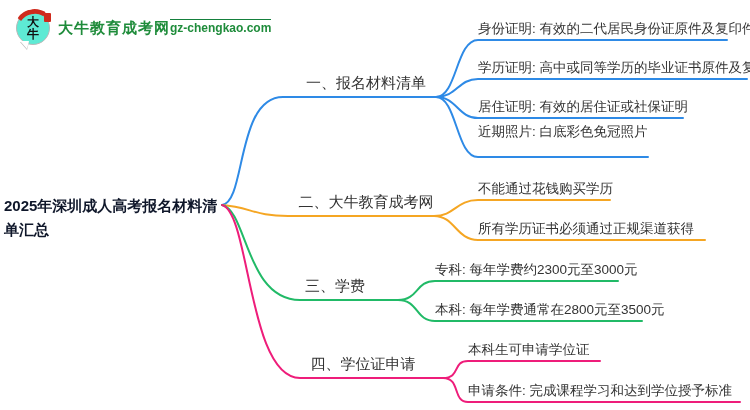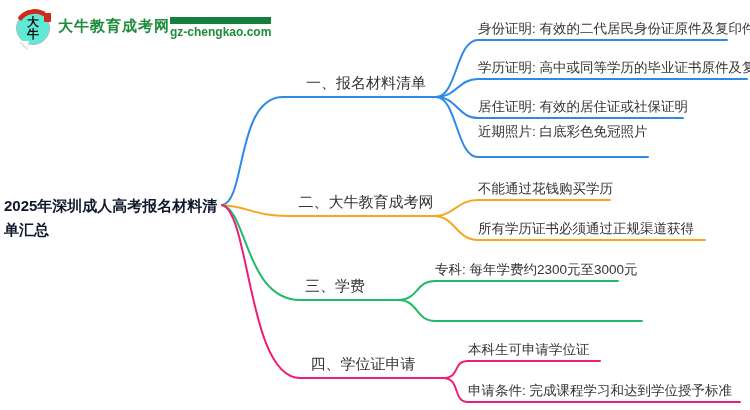--- a/index.html
+++ b/index.html
@@ -28,21 +28,21 @@
     content:"";position:absolute;left:3px;bottom:-5px;width:0;height:0;
     border-left:7px solid transparent;border-right:2px solid transparent;
     border-top:8px solid #fff;filter:drop-shadow(0 1px 0 #b9b9b9);
   }
   .logo-seal{
     position:absolute;right:-2px;top:1px;width:7px;height:9px;background:#cf2a1d;border-radius:1px;
   }
   .logo-text{display:flex;flex-direction:row;justify-content:center;}
   .logo-name{font-size:15px;font-weight:bold;color:#1f8c3b;letter-spacing:1px;line-height:18px;}
   .logo-domain{font-size:12px;font-weight:bold;color:#1f8c3b;line-height:15px;
-    border-top:7px solid #15803d;padding-top:1px;}
+    border-top:1px solid #15803d;padding-top:1px;}
 
   
   .root-title{
     position:absolute;left:4px;top:194px;width:216px;font-size:15px;font-weight:600;
     line-height:24px;color:#0f172a;cursor:pointer;
   }
   .branch-label{
     position:absolute;font-size:15px;line-height:18px;color:#333;text-align:center;
     white-space:nowrap;cursor:pointer;
   }
@@ -104,17 +104,18 @@
 
   <div class="leaf" style="left:478px;top:21px;">身份证明: 有效的二代居民身份证原件及复印件</div>
   <div class="leaf" style="left:478px;top:60px;">学历证明: 高中或同等学历的毕业证书原件及复印件</div>
   <div class="leaf" style="left:478px;top:99px;">居住证明: 有效的居住证或社保证明</div>
   <div class="leaf" style="left:478px;top:124px;">近期照片: 白底彩色免冠照片</div>
 
   <div class="leaf" style="left:478px;top:181px;">不能通过花钱购买学历</div>
   <div class="leaf" style="left:478px;top:221px;">所有学历证书必须通过正规渠道获得</div>
 
   <div class="leaf" style="left:435px;top:262px;">专科: 每年学费约2300元至3000元</div>
+  <div class="leaf" style="left:435px;top:302px;">本科: 每年学费通常在2800元至3500元</div>
 
   <div class="leaf" style="left:468px;top:342px;">本科生可申请学位证</div>
   <div class="leaf" style="left:468px;top:383px;">申请条件: 完成课程学习和达到学位授予标准</div>
 
 </div>
 
 </body></html>

